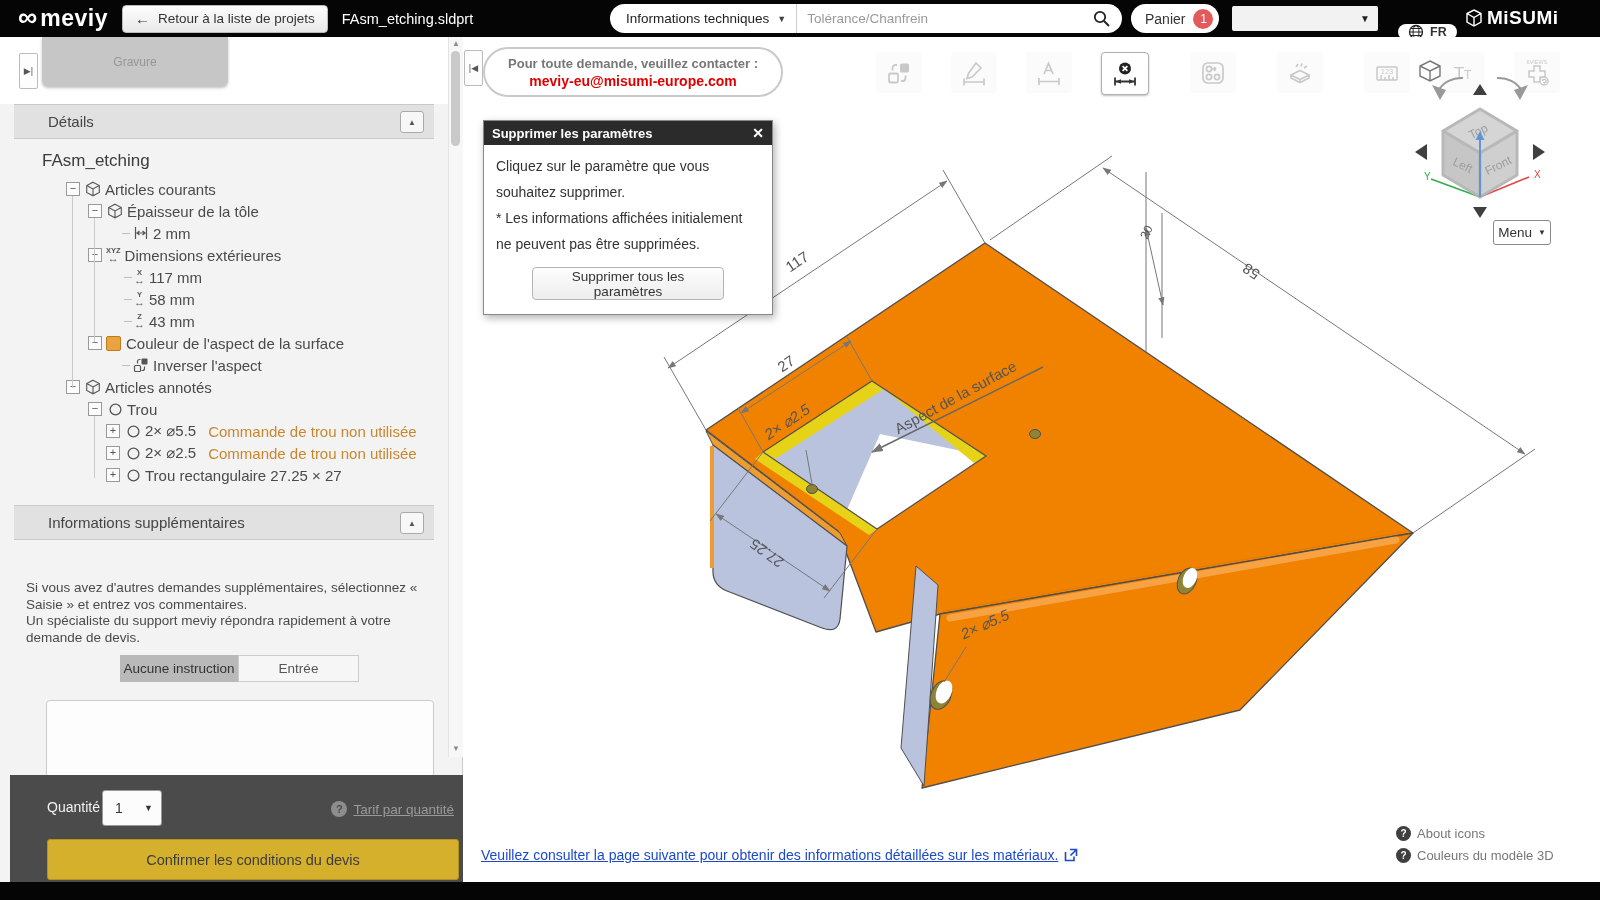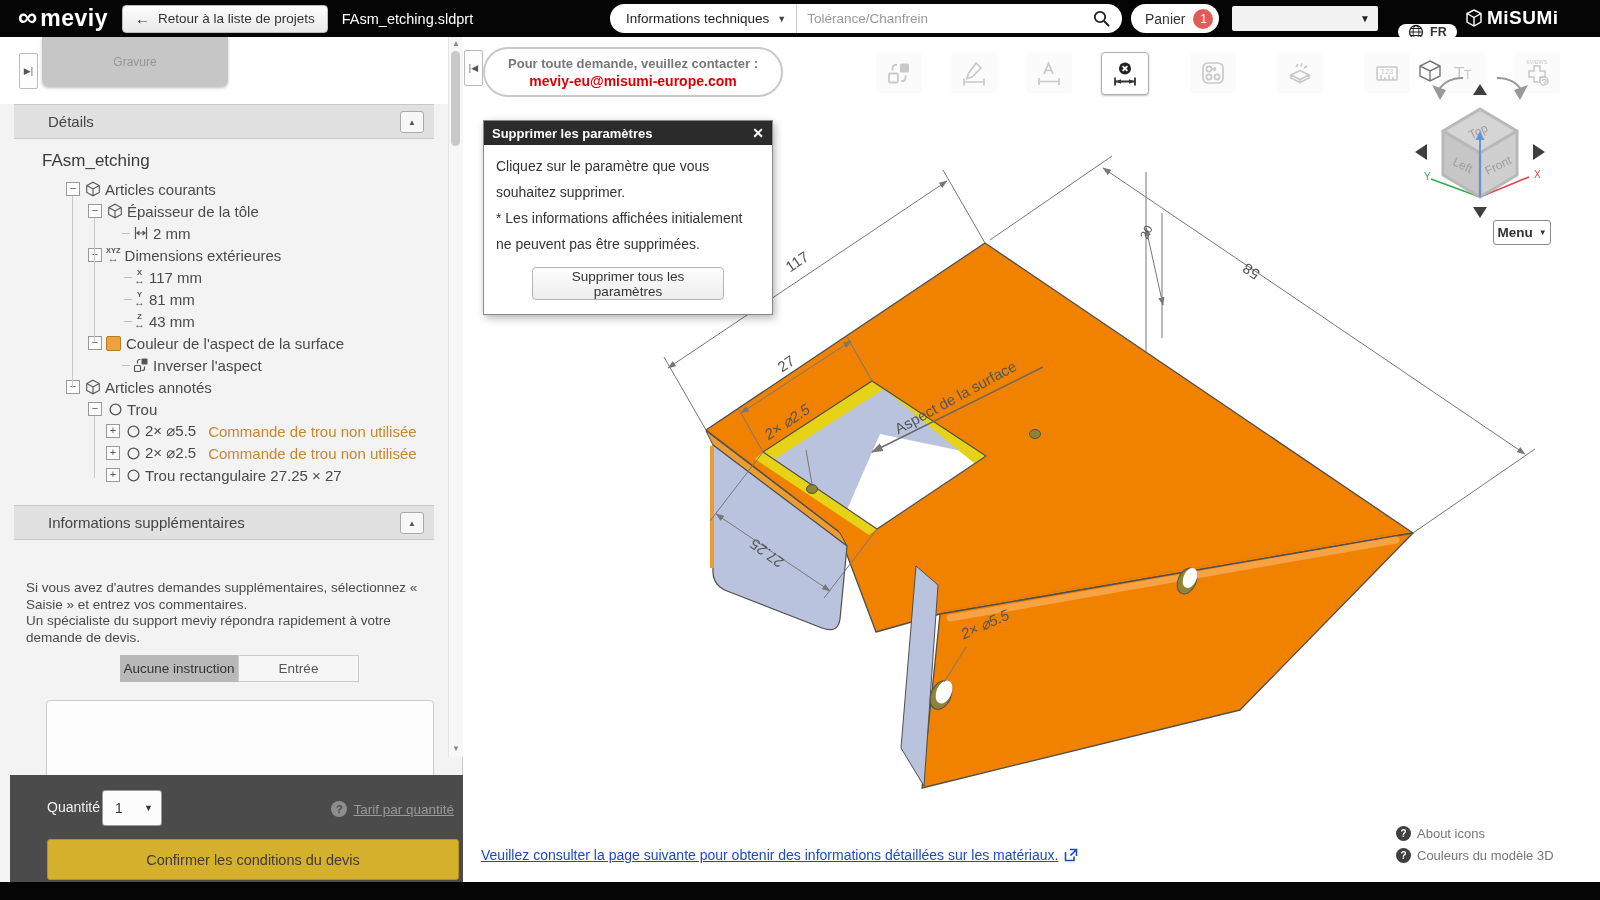--- a/index.html
+++ b/index.html
@@ -99,21 +99,21 @@
              border:1px solid #b5b5b5;border-radius:4px;font-size:13.5px;color:#333;cursor:pointer;
              font-family:"Liberation Sans",sans-serif;}
   .toolbar{position:absolute;left:413px;top:15px;display:flex;gap:28px;}
   .tbtn{width:46px;height:41px;border-radius:4px;background:#fbfbfb;display:flex;align-items:center;justify-content:center;
         margin-right:1px;cursor:pointer;}
   .tbtn.sp{margin-left:12px;}
   .tbtn.active{background:#fff;border:1px solid #b0b0b0;box-shadow:0 1px 2px rgba(0,0,0,.25);}
   .mdl{position:absolute;left:0;top:0;width:1137px;height:845px;}
   .vcwidget{position:absolute;left:940px;top:10px;width:200px;height:205px;}
   .menubtn{position:absolute;left:1030px;top:183px;width:56px;height:23px;background:#fff;border:1px solid #8a8a8a;
-           border-radius:3px;display:flex;align-items:center;justify-content:center;font-size:13.5px;color:#333;cursor:pointer;font-weight:bold;}
+           border-radius:3px;display:flex;align-items:center;justify-content:center;font-size:13.5px;color:#333;cursor:pointer;}
   .menubtn .chev{font-size:8px;margin-left:6px;}
   .matlink{position:absolute;left:18px;top:810px;display:flex;align-items:center;font-size:14px;color:#1c49c8;cursor:pointer;}
   .matlink .txt{text-decoration:underline;}
   .matlink svg{margin-left:6px;}
   .helprow{position:absolute;display:flex;align-items:center;font-size:13px;color:#777;cursor:pointer;}
   .helprow .hq{width:15px;height:15px;border-radius:50%;background:#3f3f3f;color:#fff;font-size:10px;font-weight:bold;
                display:flex;align-items:center;justify-content:center;margin-right:6px;}
   .bottombar{position:absolute;left:0;top:882px;width:1600px;height:18px;background:#050505;}
   .dimtxt{fill:#555;font-size:15px;font-family:"Liberation Sans",sans-serif;text-anchor:middle;}
   .dimtxt.it{font-style:italic;}
@@ -237,21 +237,21 @@
           </span>
         <span>117 mm</span>
       </div>
 
       <div class="trow" style="padding-left:124px;">
         <span class="stub"></span>
         <span class="axstack">
             <span class="l1">Y</span>
             <span class="l2">↔</span>
           </span>
-        <span>81 mm</span>
+        <span>58 mm</span>
       </div>
 
       <div class="trow" style="padding-left:124px;">
         <span class="stub"></span>
         <span class="axstack">
             <span class="l1">Z</span>
             <span class="l2">↔</span>
           </span>
         <span>43 mm</span>
       </div>

